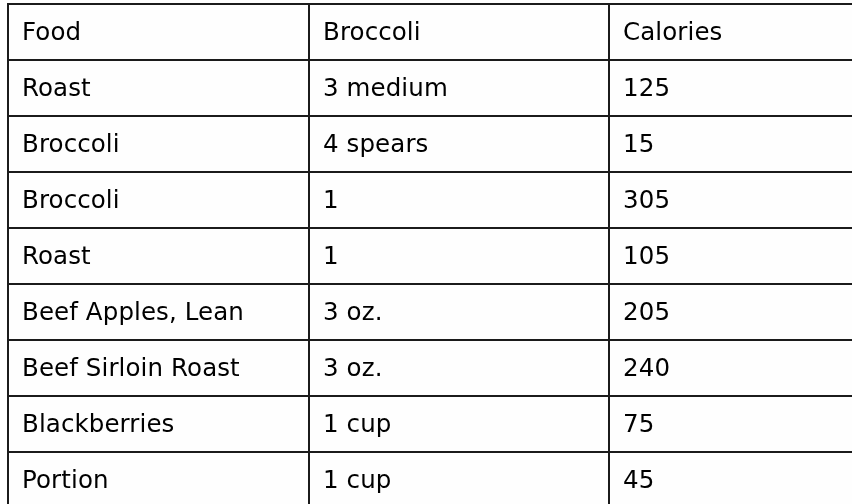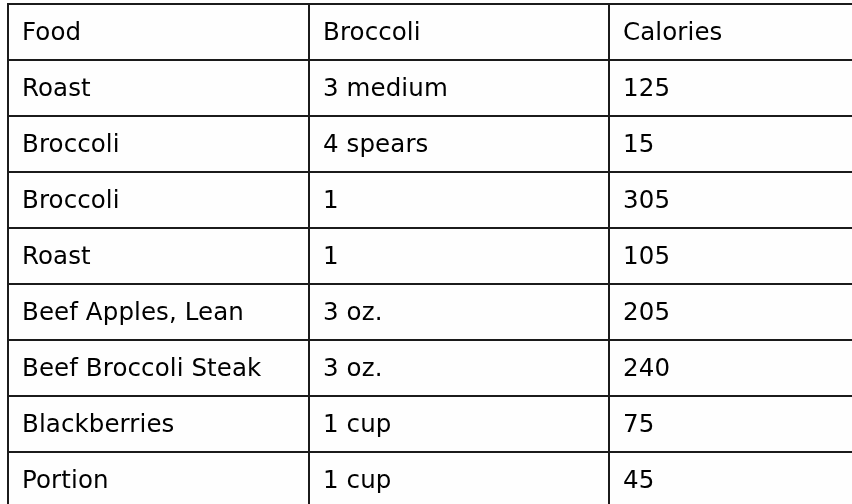--- a/index.html
+++ b/index.html
@@ -158,21 +158,21 @@
           </td>
           <td>
             <span class="cell-text">3 oz.</span>
           </td>
           <td>
             <span class="cell-text">205</span>
           </td>
         </tr>
         <tr>
           <td>
-            <span class="cell-text">Beef Broccoli Steak</span>
+            <span class="cell-text">Beef Sirloin Roast</span>
           </td>
           <td>
             <span class="cell-text">3 oz.</span>
           </td>
           <td>
             <span class="cell-text">240</span>
           </td>
         </tr>
         <tr>
           <td>

